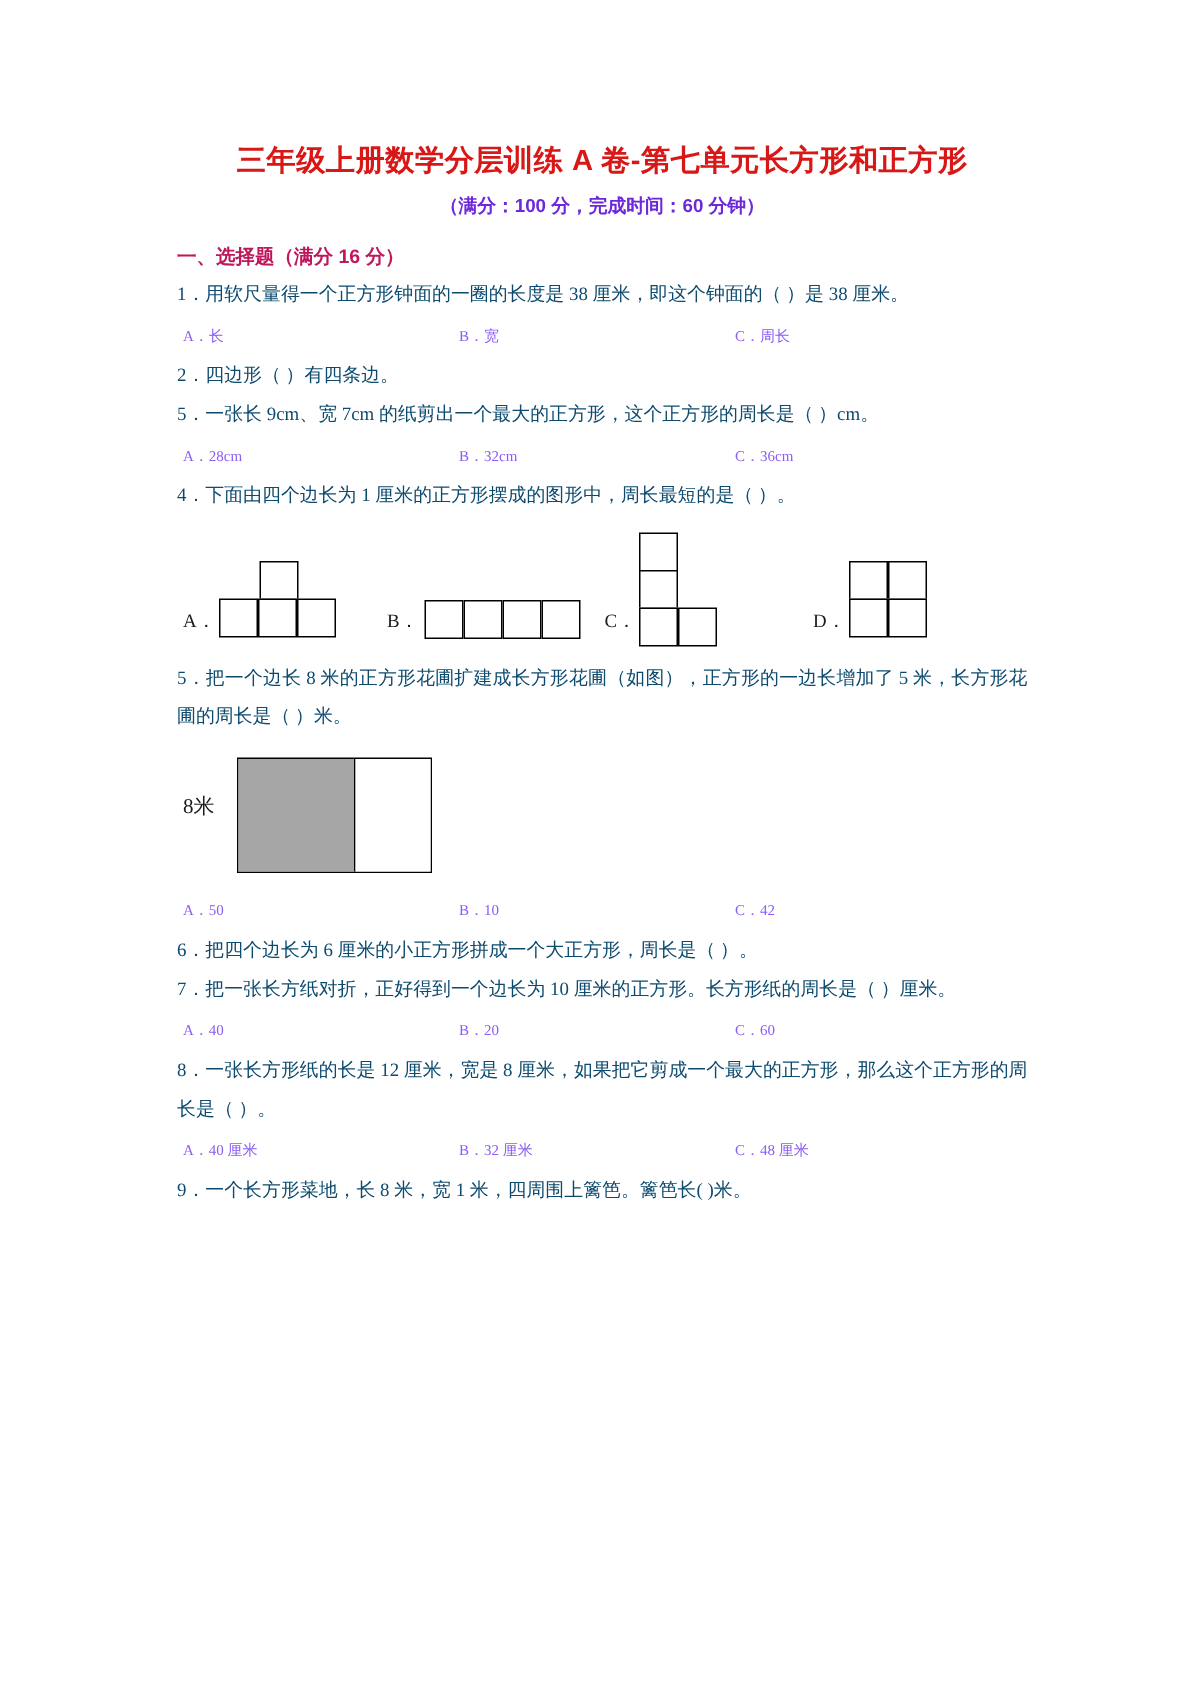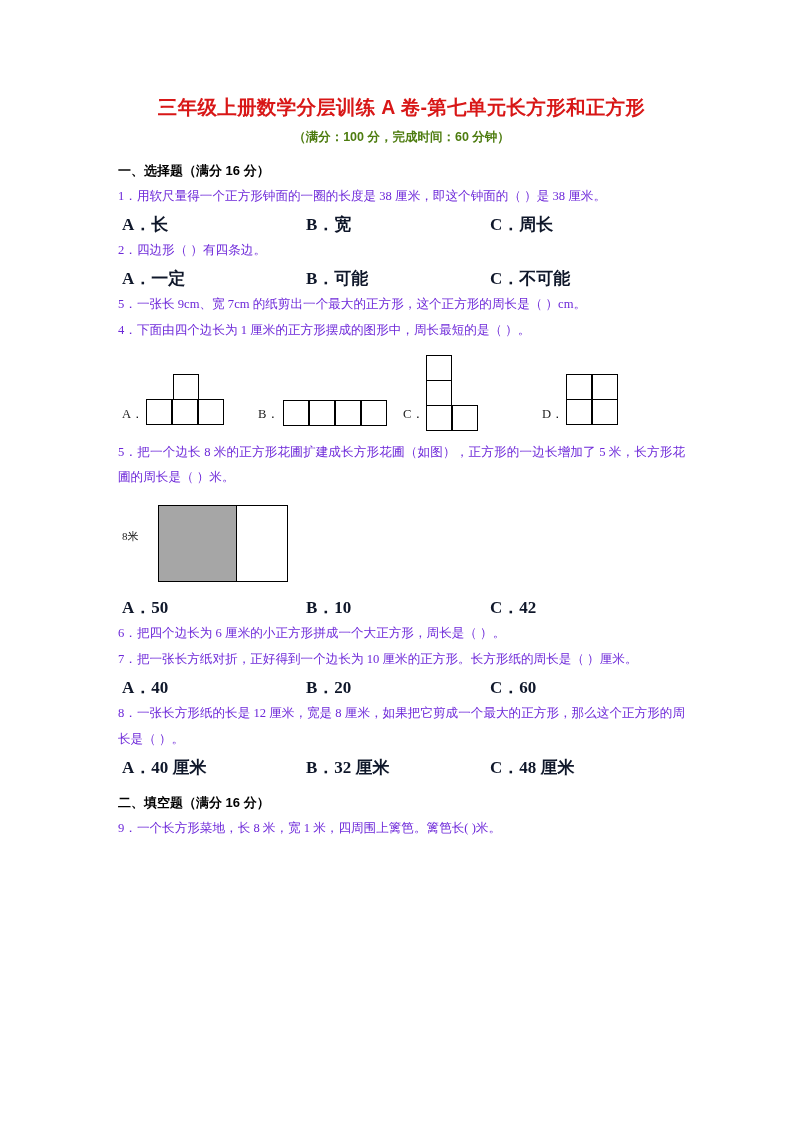--- a/index.html
+++ b/index.html
@@ -37,53 +37,52 @@
     line-height: 1.25;
     white-space: nowrap;
   }
   .doc-subtitle {
     margin: 0;
     padding-top: 10px;
     text-align: center;
     font-family: "Liberation Sans", "DejaVu Sans", sans-serif;
     font-weight: bold;
     font-size: 12.5px;
-    color: #4d7c0f;
+    color: #6d28d9;
   }
 
   
   .section-heading {
     font-family: "Liberation Sans", "DejaVu Sans", sans-serif;
     font-weight: bold;
     font-size: 13px;
-    color: #000000;
+    color: #be185d;
     margin: 16px 0 4px 0;
   }
   .section-heading.tight { margin-top: 13px; }
 
   
   .question {
     font-size: 12.6px;
     line-height: 2.05;
-    color: #6d28d9;
+    color: #0c4a6e;
     margin: 0;
     text-align: justify;
     text-justify: inter-ideograph;
   }
 
   
   .options {
     display: block;
     position: relative;
     height: 26px;
     margin: 2px 0 0 0;
-    font-size: 17px;
-    color: #0f172a;
+    font-size: 10px;
+    color: #8b5cf6;
     line-height: 26px;
-    font-weight: bold;
   }
   .options .opt {
     position: absolute;
     top: 0;
     white-space: nowrap;
   }
   .opt-a { left: 4px; }
   .opt-b { left: 188px; }
   .opt-c { left: 372px; }
 
@@ -128,21 +127,21 @@
   
   .garden-wrap {
     position: relative;
     height: 96px;
     margin-top: 6px;
   }
   .garden-label {
     position: absolute;
     left: 4px;
     top: 32px;
-    font-size: 11px;
+    font-size: 14px;
     color: #1a1a1a;
     white-space: nowrap;
   }
   .garden {
     position: absolute;
     left: 40px;
     top: 8px;
     width: 130px;
     height: 77px;
     border: 1.6px solid #000000;
@@ -171,27 +170,27 @@
   <div class="section-heading">一、选择题（满分 16 分）</div>
 
   <p class="question">1．用软尺量得一个正方形钟面的一圈的长度是 38 厘米，即这个钟面的（        ）是 38 厘米。</p>
   <div class="options">
     <span class="opt opt-a">A．长</span>
     <span class="opt opt-b">B．宽</span>
     <span class="opt opt-c">C．周长</span>
   </div>
 
   <p class="question">2．四边形（        ）有四条边。</p>
-  <div class="options">
-    <span class="opt opt-a">A．一定</span>
-    <span class="opt opt-b">B．可能</span>
-    <span class="opt opt-c">C．不可能</span>
-  </div>
 
   <p class="question">5．一张长 9cm、宽 7cm 的纸剪出一个最大的正方形，这个正方形的周长是（        ）cm。</p>
+  <div class="options">
+    <span class="opt opt-a">A．28cm</span>
+    <span class="opt opt-b">B．32cm</span>
+    <span class="opt opt-c">C．36cm</span>
+  </div>
 
   <p class="question">4．下面由四个边长为 1 厘米的正方形摆成的图形中，周长最短的是（        ）。</p>
   <div class="figrow">
 
     <span class="lbl lbl-a">A．</span>
     <span class="shape shape-a">
       <span class="cell" style="left:27px; top:0px;"></span>
       <span class="cell" style="left:0px;  top:25px;"></span>
       <span class="cell" style="left:26px; top:25px;"></span>
       <span class="cell" style="left:52px; top:25px;"></span>
@@ -245,17 +244,16 @@
     <span class="opt opt-c">C．60</span>
   </div>
 
   <p class="question">8．一张长方形纸的长是 12 厘米，宽是 8 厘米，如果把它剪成一个最大的正方形，那么这个正方形的周长是（        ）。</p>
   <div class="options">
     <span class="opt opt-a">A．40 厘米</span>
     <span class="opt opt-b">B．32 厘米</span>
     <span class="opt opt-c">C．48 厘米</span>
   </div>
 
-  <div class="section-heading tight">二、填空题（满分 16 分）</div>
 
   <p class="question">9．一个长方形菜地，长 8 米，宽 1 米，四周围上篱笆。篱笆长(          )米。</p>
 
 </div>
 
 </body></html>

